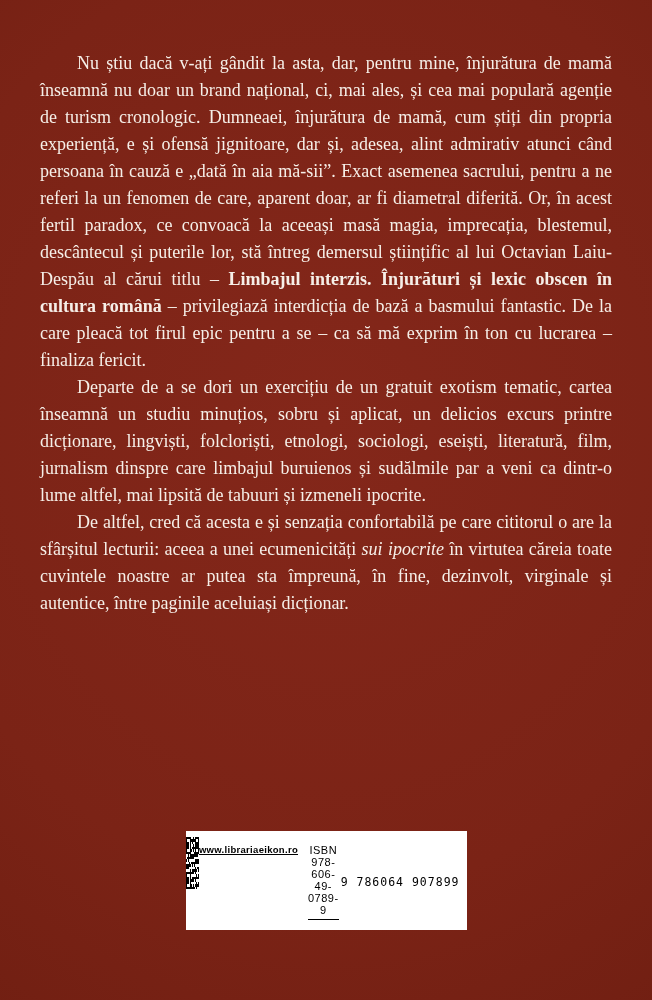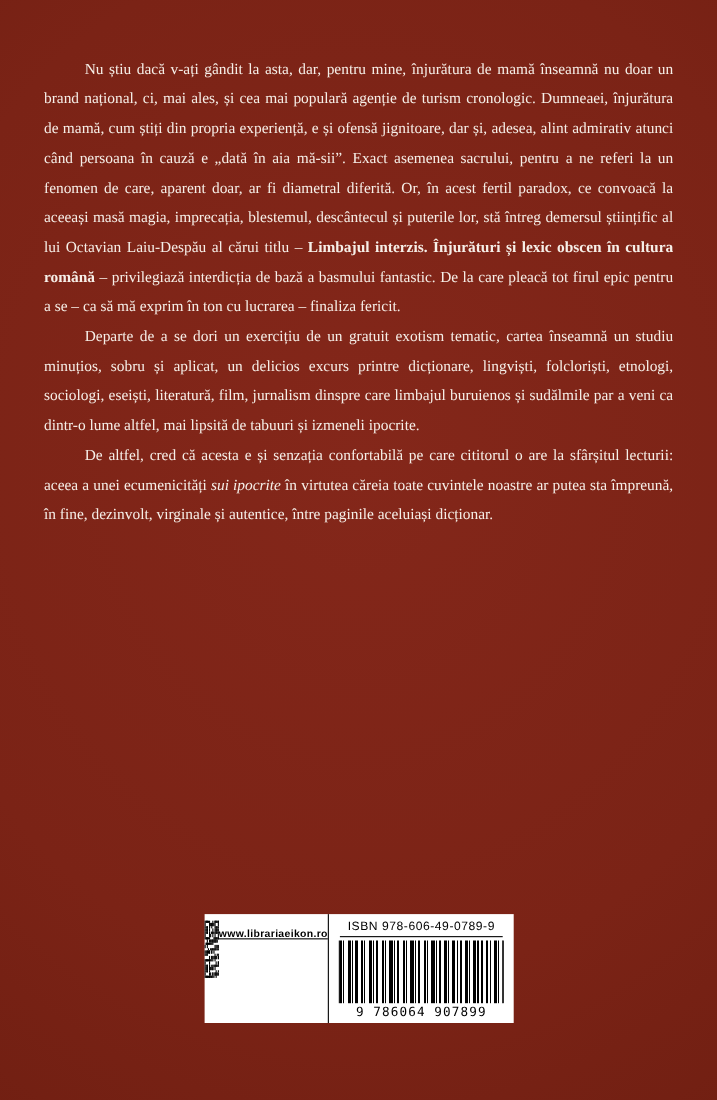--- a/index.html
+++ b/index.html
@@ -11,21 +11,21 @@
     background: radial-gradient(ellipse 130% 95% at 50% 42%,
       #84271a 0%, #7b2316 50%, #6e1e11 82%, #5e180c 100%);
     font-family: "Liberation Serif", serif;
   }
   .text-block {
     position: absolute;
     left: 40px;
     top: 50px;
     width: 572px;
     color: #f6efe8;
-    font-size: 14px;
+    font-size: 18px;
     line-height: 27px;
     text-align: justify;
   }
   .text-block p { margin: 0; text-indent: 37px; }
   .text-block strong { font-weight: bold; }
   .text-block em { font-style: italic; }
   .signature {
     margin-top: 27px !important;
     text-indent: 0 !important;
     text-align: right;
@@ -65,21 +65,21 @@
     font-size: 9.5px;
     font-weight: bold;
     color: #000;
     letter-spacing: 0.3px;
     white-space: nowrap;
   }
   .divider { width: 1px; background: #000; }
   .ean-section {
     flex: 1;
     display: flex;
-    flex-direction: column;
+    flex-direction: row;
     align-items: center;
     padding: 5px 10px 3px;
     box-sizing: border-box;
   }
   .isbn {
     width: 100%;
     text-align: center;
     font-family: "Liberation Sans", sans-serif;
     font-size: 11px;
     letter-spacing: 0.5px;

